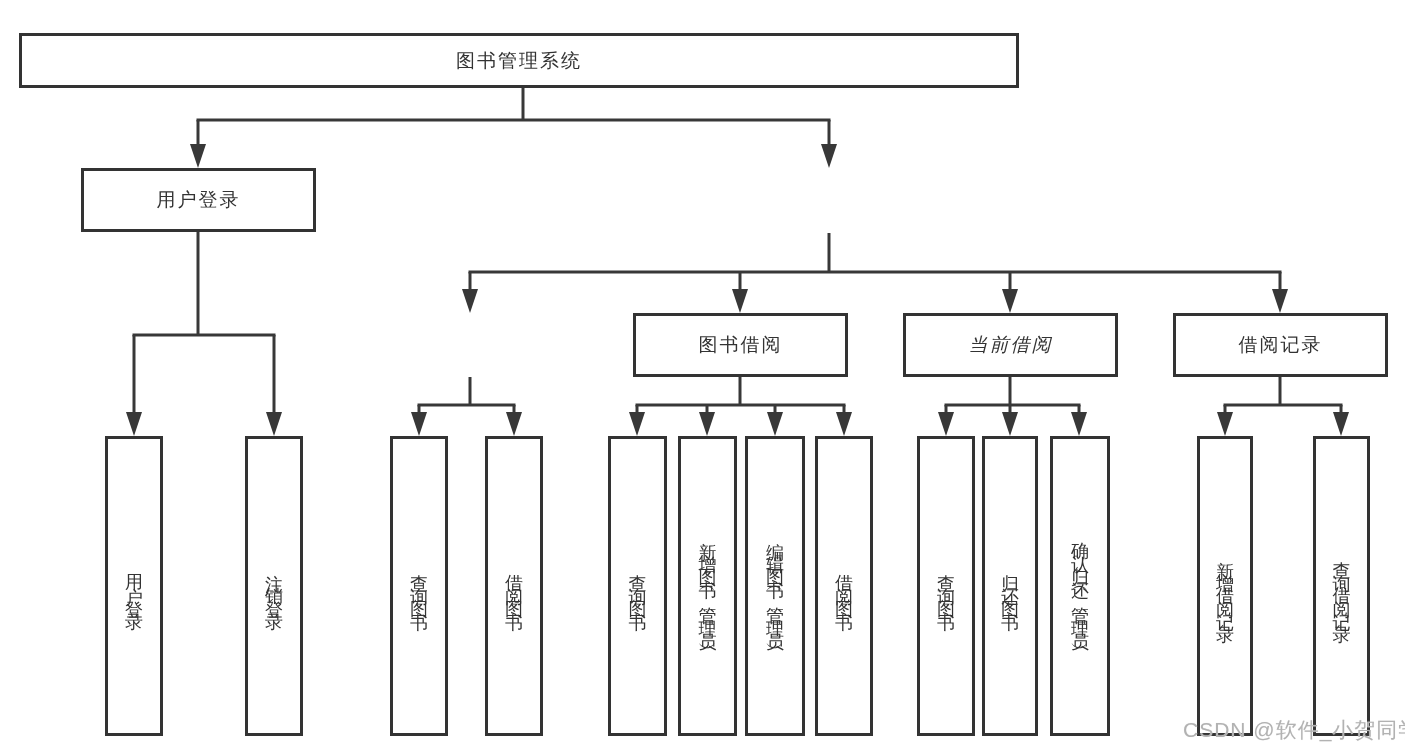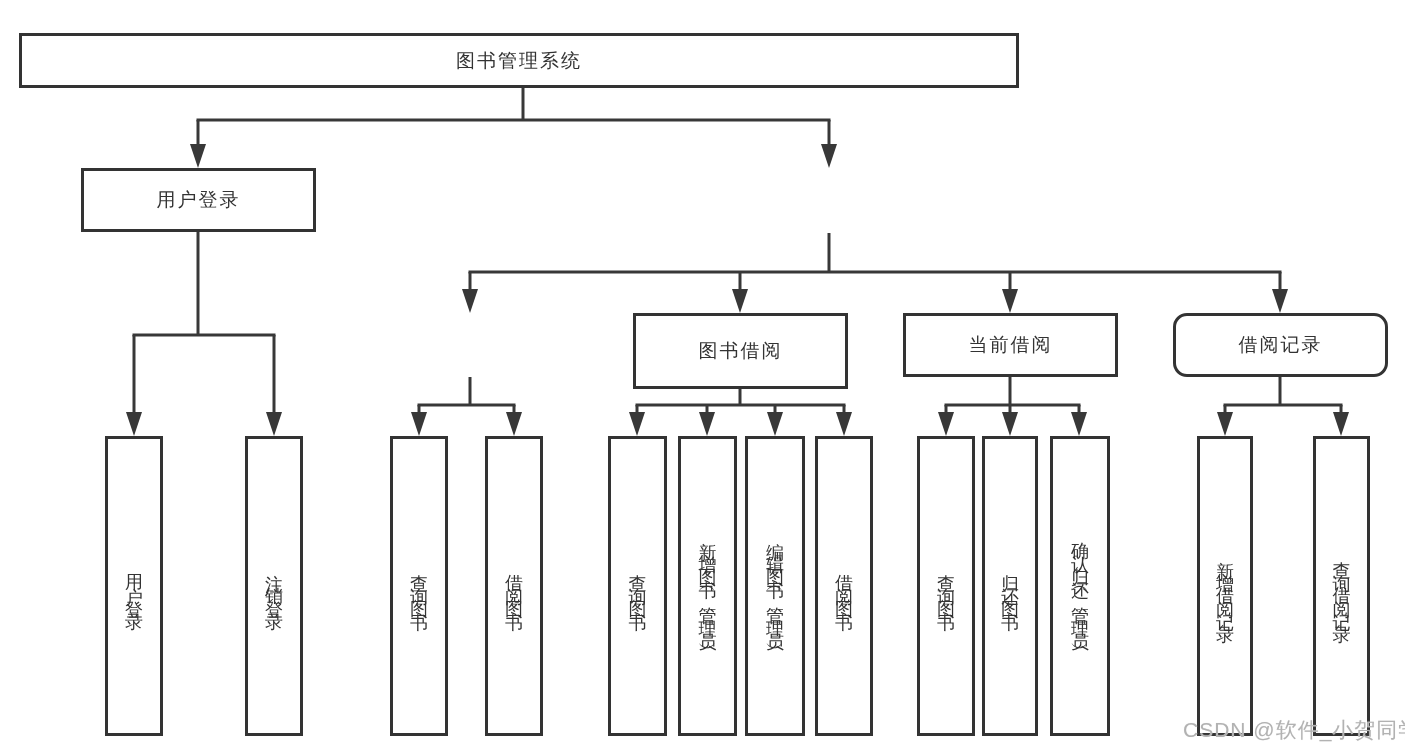--- a/index.html
+++ b/index.html
@@ -143,23 +143,23 @@
       <line x1="1341" y1="405" x2="1341" y2="414"></line>
       <polygon points="1217,412 1233,412 1225,436"></polygon>
       <polygon points="1333,412 1349,412 1341,436"></polygon>
     </g>
   </svg>
 
   <div class="node hnode" style="left:19px; top:13px; width:1000px; height:55px;margin-top:20px;">图书管理系统</div>
 
   <div class="node hnode" style="left:81px; top:168px; width:235px; height:64px;">用户登录</div>
 
-  <div class="node hnode" style="left:633px; top:313px; width:215px; height:76px;">图书借阅</div>
-  <div class="node hnode" style="left:903px; top:313px; width:215px; height:64px;">当前借阅</div>
-  <div class="node hnode" style="left:1173px; top:313px; width:215px; height:64px;border-radius:14px;">借阅记录</div>
+  <div class="node hnode" style="left:633px; top:313px; width:215px; height:64px;">图书借阅</div>
+  <div class="node hnode" style="left:903px; top:313px; width:215px; height:64px;font-style:italic;">当前借阅</div>
+  <div class="node hnode" style="left:1173px; top:313px; width:215px; height:64px;">借阅记录</div>
 
   <div class="node leaf" style="left:105px; top:436px; width:58px; height:300px;">
     <span class="vlabel">用户登录</span>
   </div>
   <div class="node leaf" style="left:245px; top:436px; width:58px; height:300px;">
     <span class="vlabel">注销登录</span>
   </div>
 
   <div class="node leaf" style="left:390px; top:436px; width:58px; height:300px;">
     <span class="vlabel">查询图书</span>

